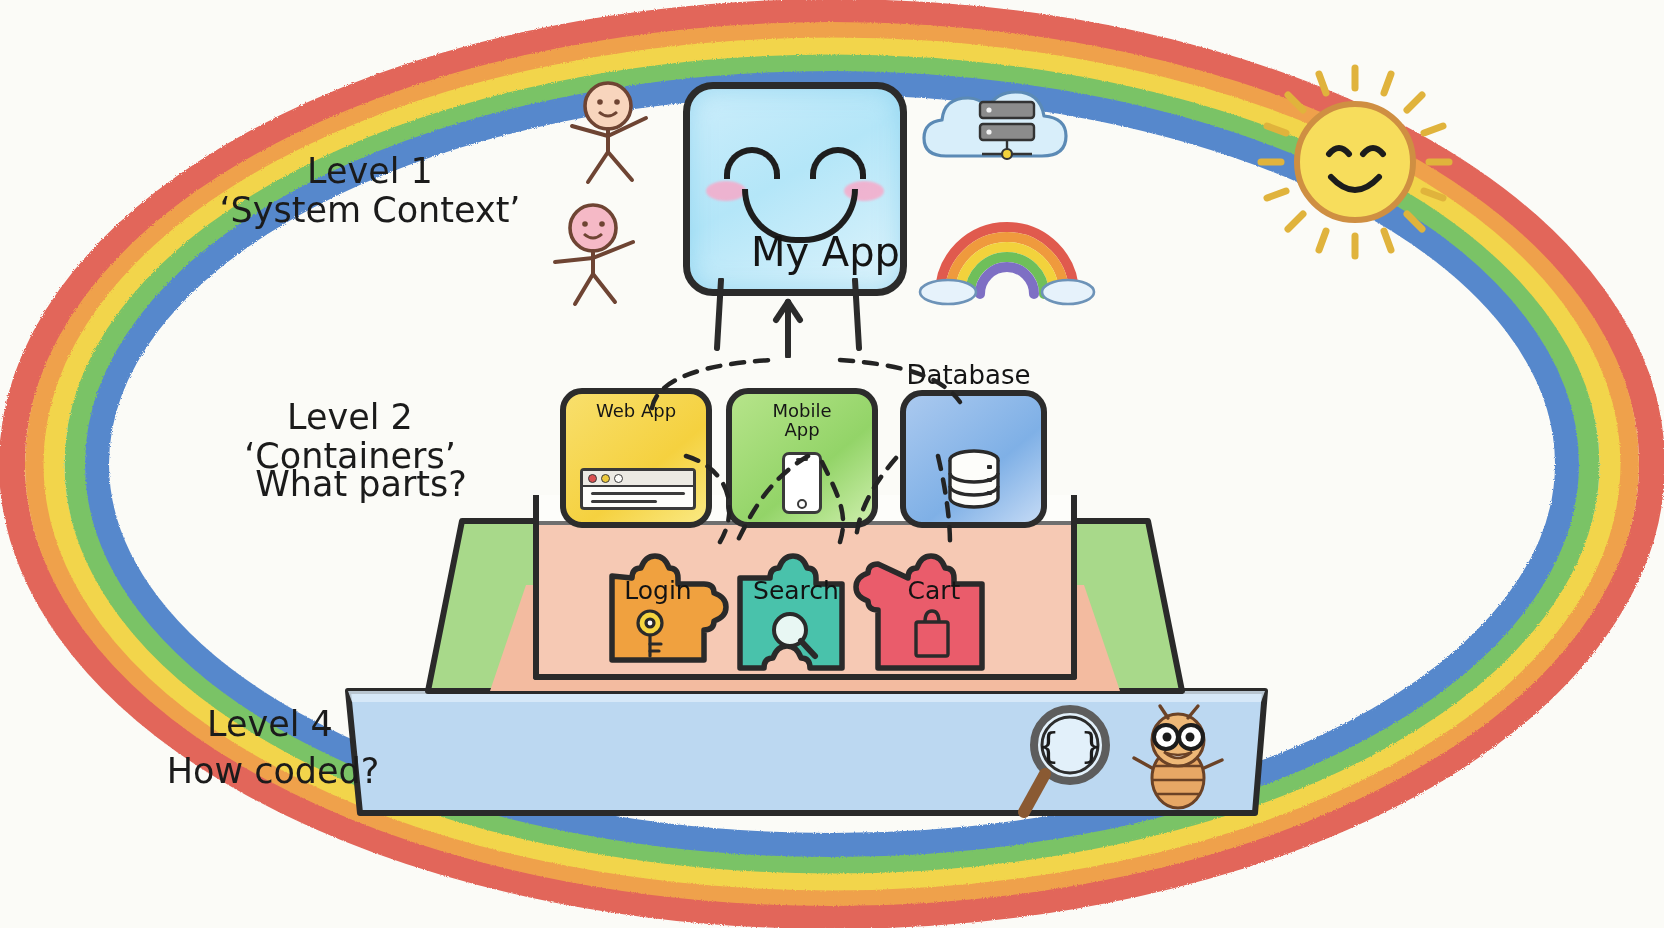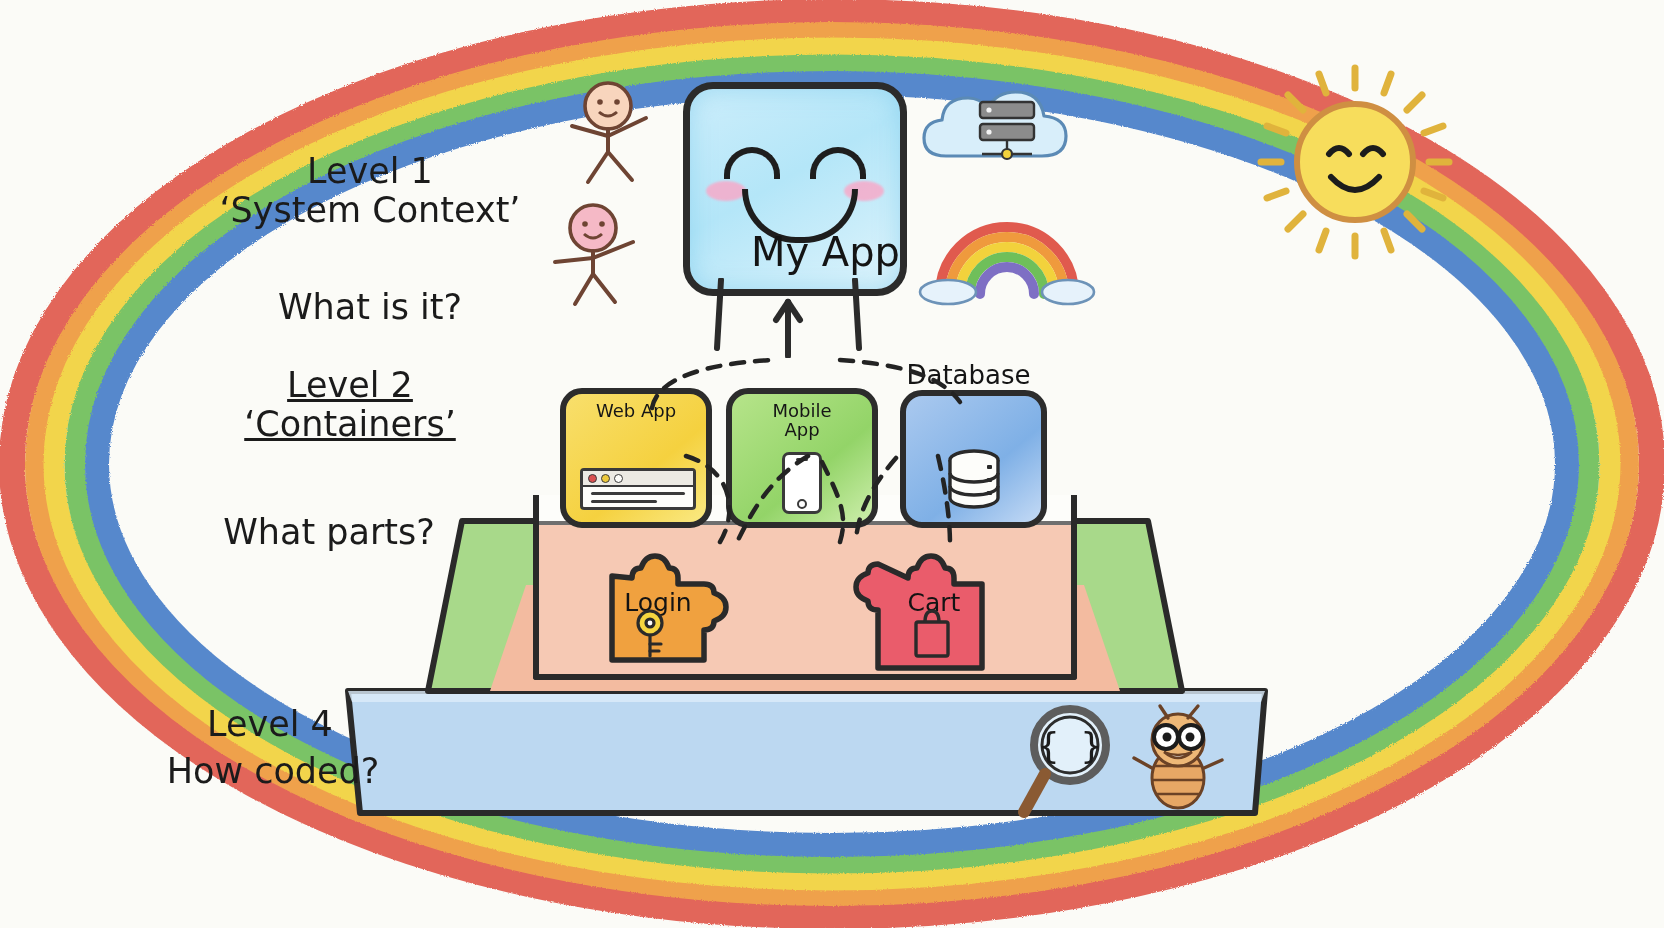--- a/index.html
+++ b/index.html
@@ -16,22 +16,22 @@
   .rainbow-frame svg{position:absolute;inset:0;}
 
   
   .levels{position:absolute;left:0;top:0;width:560px;height:928px;}
   .lvl{position:absolute;text-align:center;color:#1b1b1b;line-height:1.12;}
   .lvl .t1{font-size:35px;}
   .lvl .t2{font-size:35px;}
   .lvl .q{font-size:35px;}
   .lvl-1{left:205px;top:152px;width:330px;}
   .lvl-1q{left:205px;top:288px;width:330px;}
-  .lvl-2{left:185px;top:366px;width:330px;text-decoration:underline;}
-  .lvl-2q{left:164px;top:465px;width:330px;margin-top:48px;}
+  .lvl-2{left:185px;top:398px;width:330px;}
+  .lvl-2q{left:196px;top:465px;width:330px;}
   .lvl-3{left:130px;top:560px;width:330px;}
   .lvl-4{left:110px;top:705px;width:320px;}
   .lvl-4q{left:108px;top:752px;width:330px;}
 
   
   .pyramid{position:absolute;left:330px;top:495px;width:950px;height:330px;}
   .pyramid svg{position:absolute;inset:0;}
 
   
   .myapp{
@@ -80,21 +80,21 @@
     bottom:2px;width:6px;height:6px;border:2px solid #3a3a3a;border-radius:50%;}
   .phone .spk{position:absolute;left:50%;transform:translateX(-50%);top:3px;
     width:12px;height:2.5px;background:#3a3a3a;border-radius:2px;}
 
   .cyl{position:absolute;left:50%;transform:translateX(-50%);bottom:12px;
     width:62px;height:62px;}
 
   
   .piece{position:absolute;width:112px;height:118px;}
   .piece svg{position:absolute;inset:0;overflow:visible;}
-  .piece .plab{position:absolute;left:0;right:0;top:36px;text-align:center;
+  .piece .plab{position:absolute;left:0;right:0;top:24px;text-align:center;
     font-size:25px;color:#131313;}
   .p-login{left:602px;top:552px;}
   .p-search{left:740px;top:552px;}
   .p-cart{left:878px;top:552px;}
 
   
   .stick{position:absolute;}
   .stick svg{position:absolute;inset:0;overflow:visible;}
   .s1{left:560px;top:78px;width:110px;height:110px;}
   .s2{left:545px;top:200px;width:110px;height:110px;}
@@ -239,42 +239,52 @@
       <g fill="#f5d53f" stroke="#2a2a2a" stroke-width="3.2">
         <circle cx="20" cy="15" r="12"></circle>
         <circle cx="20" cy="15" r="4" fill="#fdfdfa"></circle>
         <path d="M20 27 L20 48" stroke-linecap="round"></path>
         <path d="M20 36 L31 36" stroke-linecap="round"></path>
         <path d="M20 43 L29 43" stroke-linecap="round"></path>
       </g>
     </svg>
   </div>
 
+  <div class="piece p-search">
+    <svg viewBox="0 0 112 118" width="112" height="118">
+      <path d="M30 26 q0-10 9-10 q4-12 14-12 q10 0 14 12 q9 0 9 10 l0 6 l26 0 l0 84
+               l-32 0 q0-10-9-10 q-4-12-14-12 q-10 0-14 12 q-9 0-9 10 l-24 0 l0-90 Z" fill="#49c2ab" stroke="#2a2a2a" stroke-width="5.5" stroke-linejoin="round"></path>
+    </svg>
+    <div class="plab">Search</div>
+    <svg style="position:absolute;left:28px;top:56px;width:52px;height:54px" viewBox="0 0 52 54">
+      <g fill="none" stroke="#2a2a2a" stroke-width="4">
+        <circle cx="22" cy="22" r="16" fill="#e8f7f3"></circle>
+        <path d="M33 33 L47 48" stroke-linecap="round" stroke-width="6"></path>
+      </g>
+    </svg>
+  </div>
 
   <div class="piece p-cart">
     <svg viewBox="0 0 112 118" width="112" height="118">
       <path d="M30 26 q0-10 9-10 q4-12 14-12 q10 0 14 12 q9 0 9 10 l0 6 l28 0 l0 84
                l-104 0 l0-58 q-10 0-10-9 q-12-4-12-14 q0-10 12-14 q0-9 10-9 Z" fill="#ea5c6b" stroke="#2a2a2a" stroke-width="5.5" stroke-linejoin="round"></path>
     </svg>
     <div class="plab">Cart</div>
     <svg style="position:absolute;left:30px;top:56px;width:48px;height:52px" viewBox="0 0 48 52">
       <g fill="none" stroke="#2a2a2a" stroke-width="3.4" stroke-linejoin="round">
         <rect x="8" y="14" width="32" height="34" rx="2"></rect>
         <path d="M17 14 q0-11 7-11 q7 0 7 11"></path>
       </g>
     </svg>
   </div>
 
   <div class="levels">
     <div class="lvl lvl-1">
       <div class="t1">Level 1</div>
       <div class="t2">‘System Context’</div>
-    </div>
-    <div class="lvl lvl-1q">
-      <div class="q">What is it?</div>
     </div>
 
     <div class="lvl lvl-2">
       <div class="t1">Level 2</div>
       <div class="t2">‘Containers’</div>
     </div>
     <div class="lvl lvl-2q">
       <div class="q">What parts?</div>
     </div>
 

